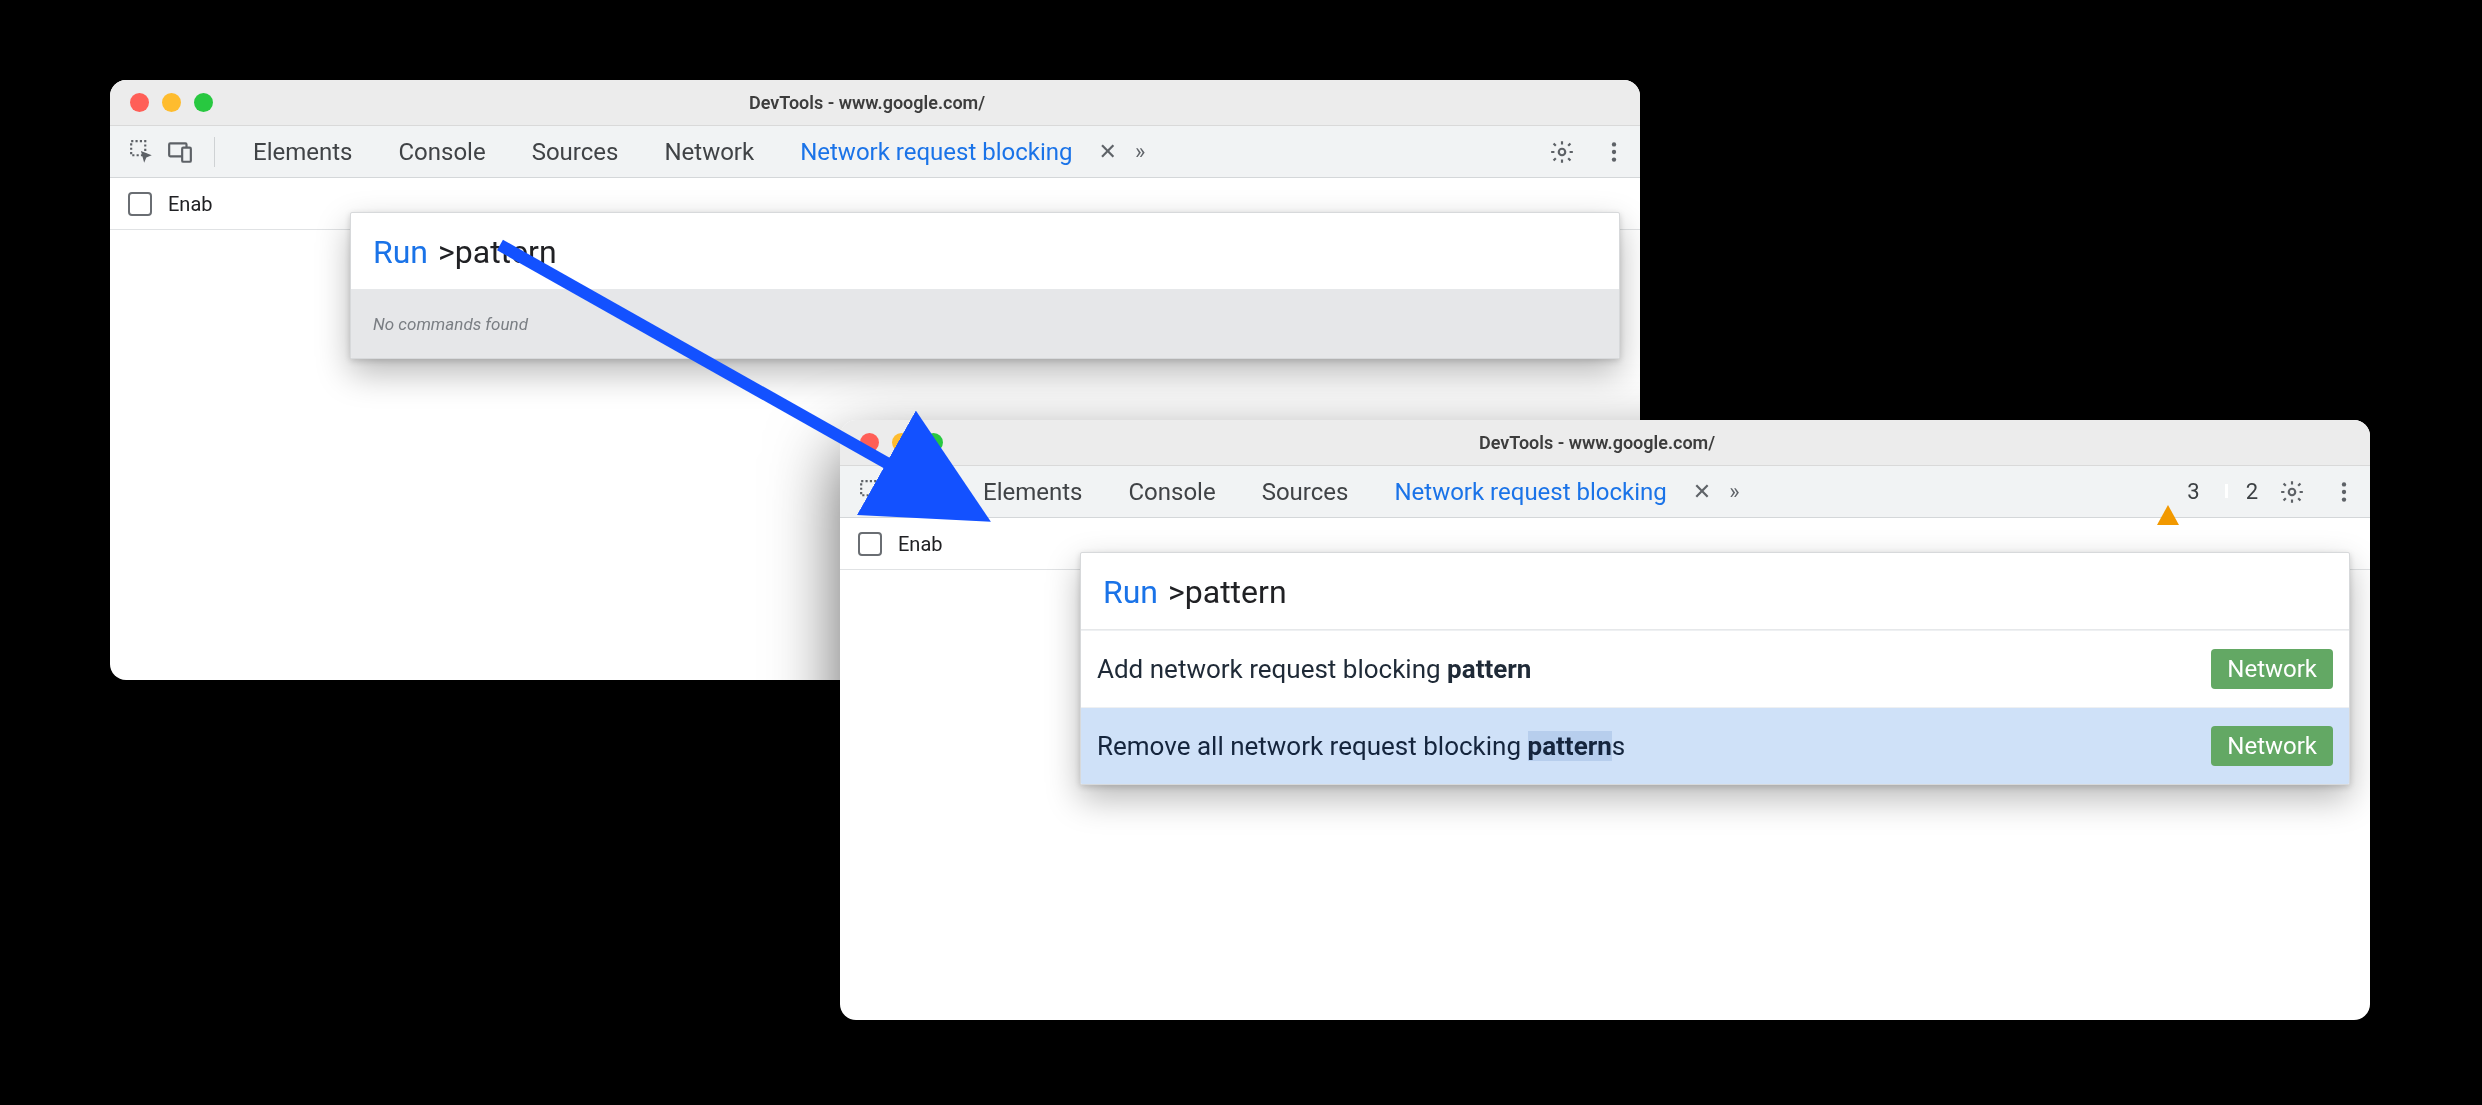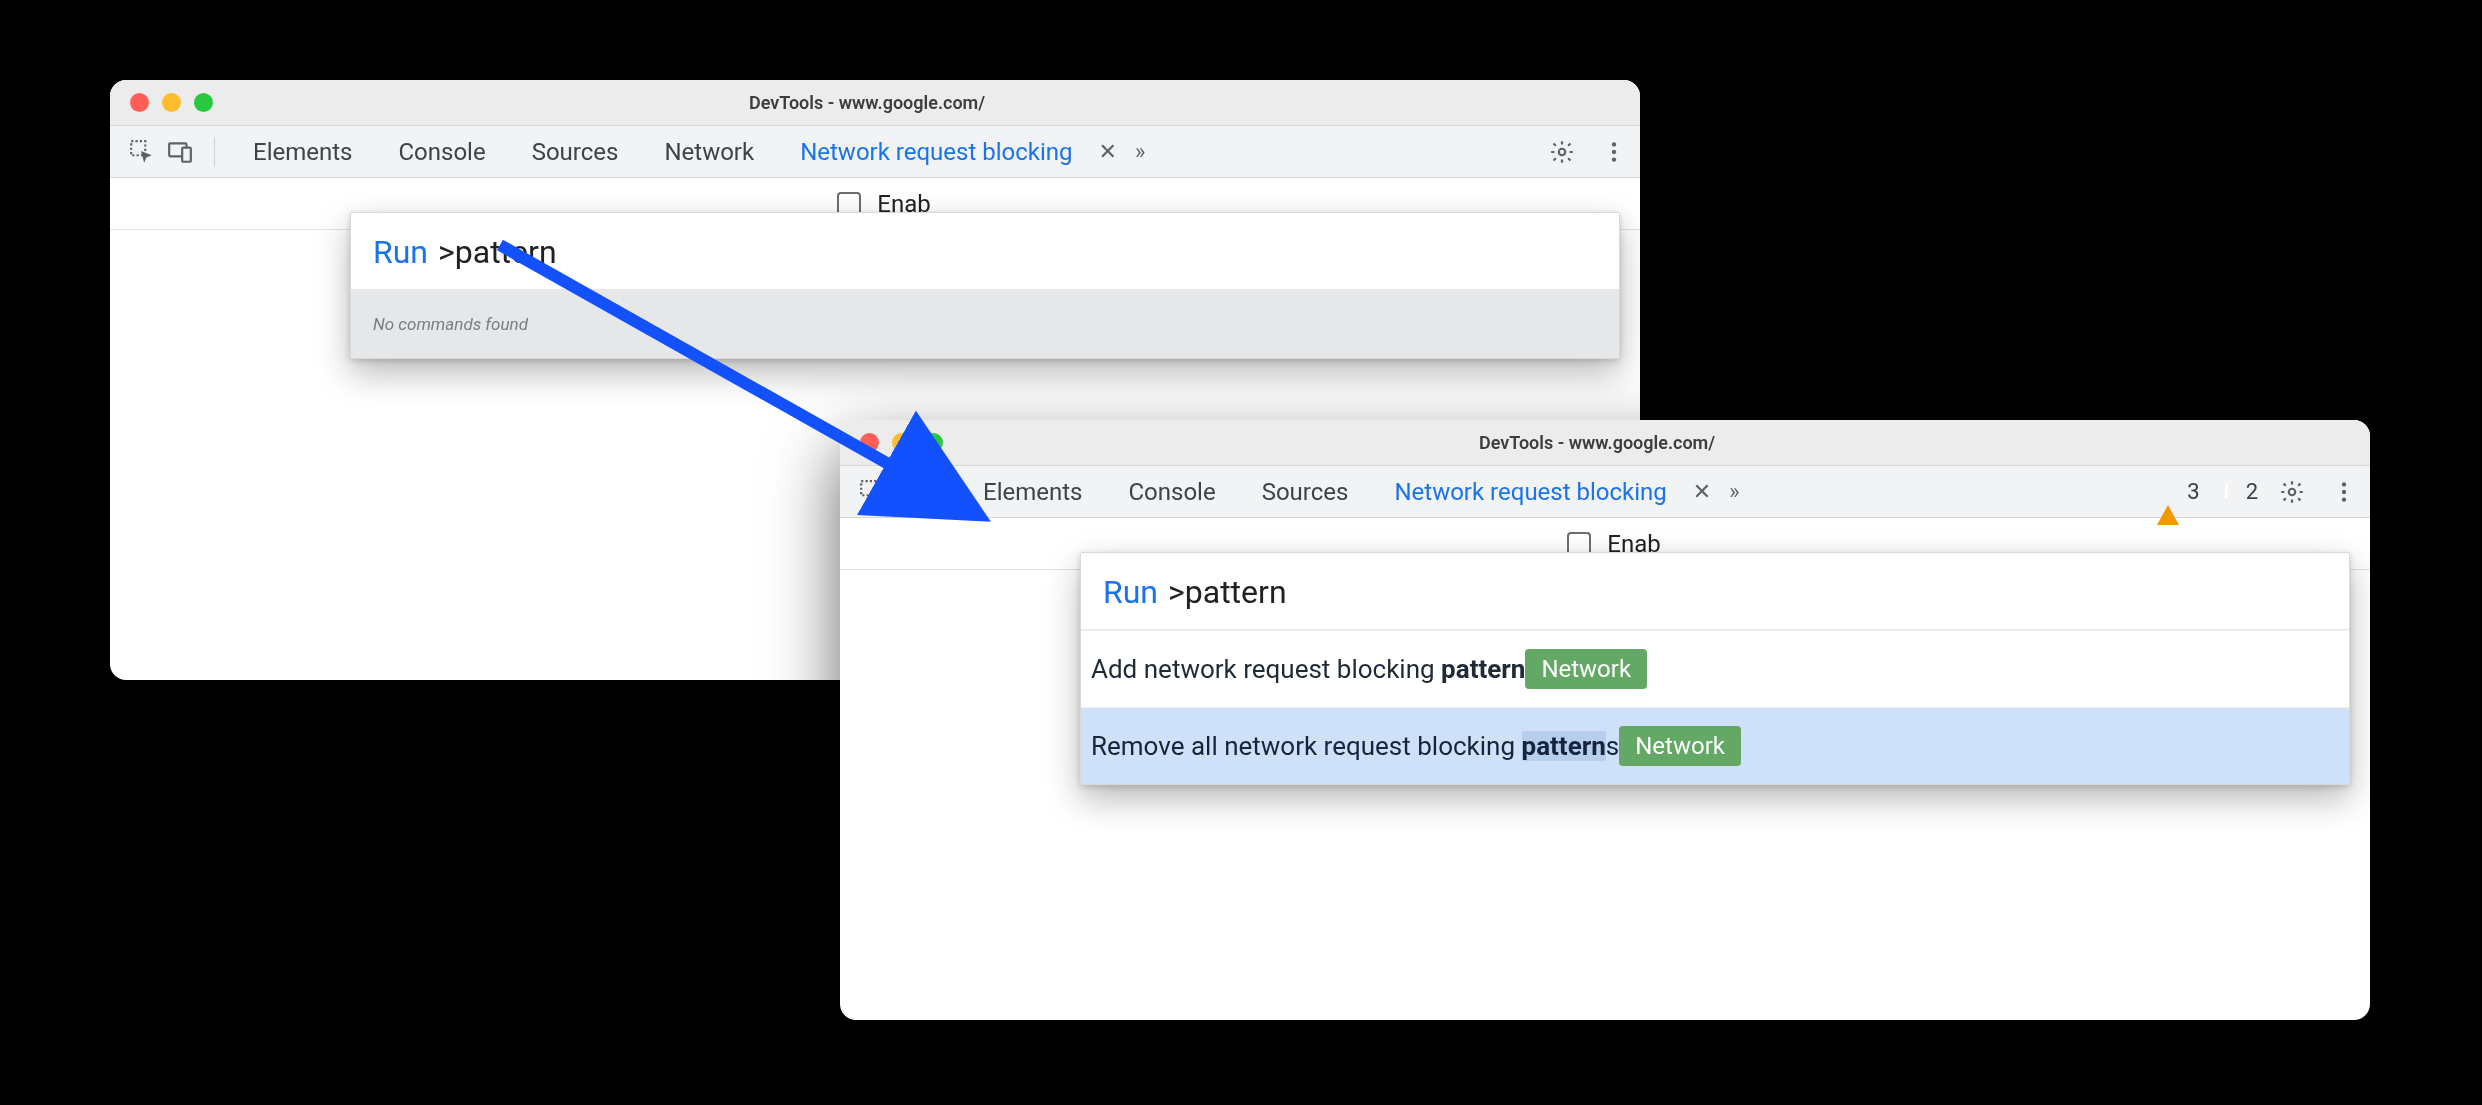--- a/index.html
+++ b/index.html
@@ -129,23 +129,22 @@
   }
 
   .subbar {
     height: 52px;
     background: #fff;
     border-bottom: 1px solid #e0e2e4;
     display: flex;
     align-items: center;
     padding-left: 18px;
     gap: 16px;
-    font-size: 24px;
+    font-size: 20px;
     color: #202124;
-    justify-content: center;
   }
   .chk {
     width: 24px; height: 24px;
     border: 2px solid #6a6e73;
     border-radius: 4px;
   }
 
   .palette {
     position: absolute;
     background: #fff;
@@ -172,21 +171,22 @@
     background: #e6e7e9;
     color: #7a7e83;
     font-style: italic;
     font-size: 17px;
     padding: 24px 22px;
   }
 
   .palette-item {
     display: flex;
     align-items: center;
-    padding: 18px 10px;
+    justify-content: space-between;
+    padding: 18px 16px;
     font-size: 26px;
     color: #1f2a37;
     border-top: 1px solid #eef0f2;
   }
   .palette-item:first-of-type { border-top: none; }
   .palette-item.sel { background: #cfe1f8; color: #15253d; }
   .palette-item .txt b { font-weight: 700; }
   .palette-item .txt .hl {
     background: #b7ceed;
     font-weight: 700;

